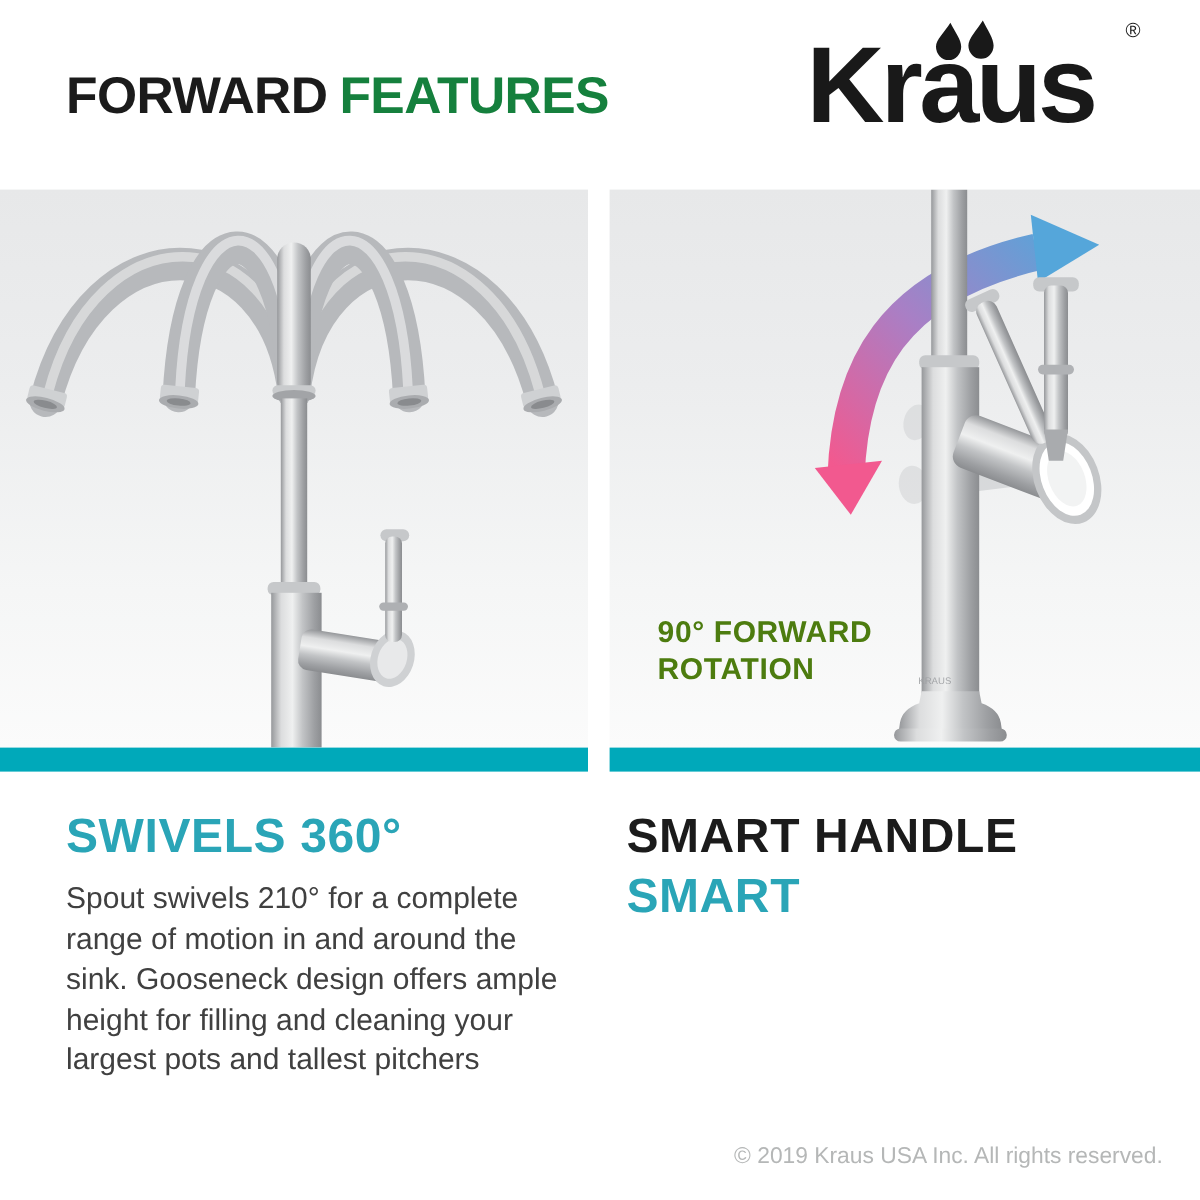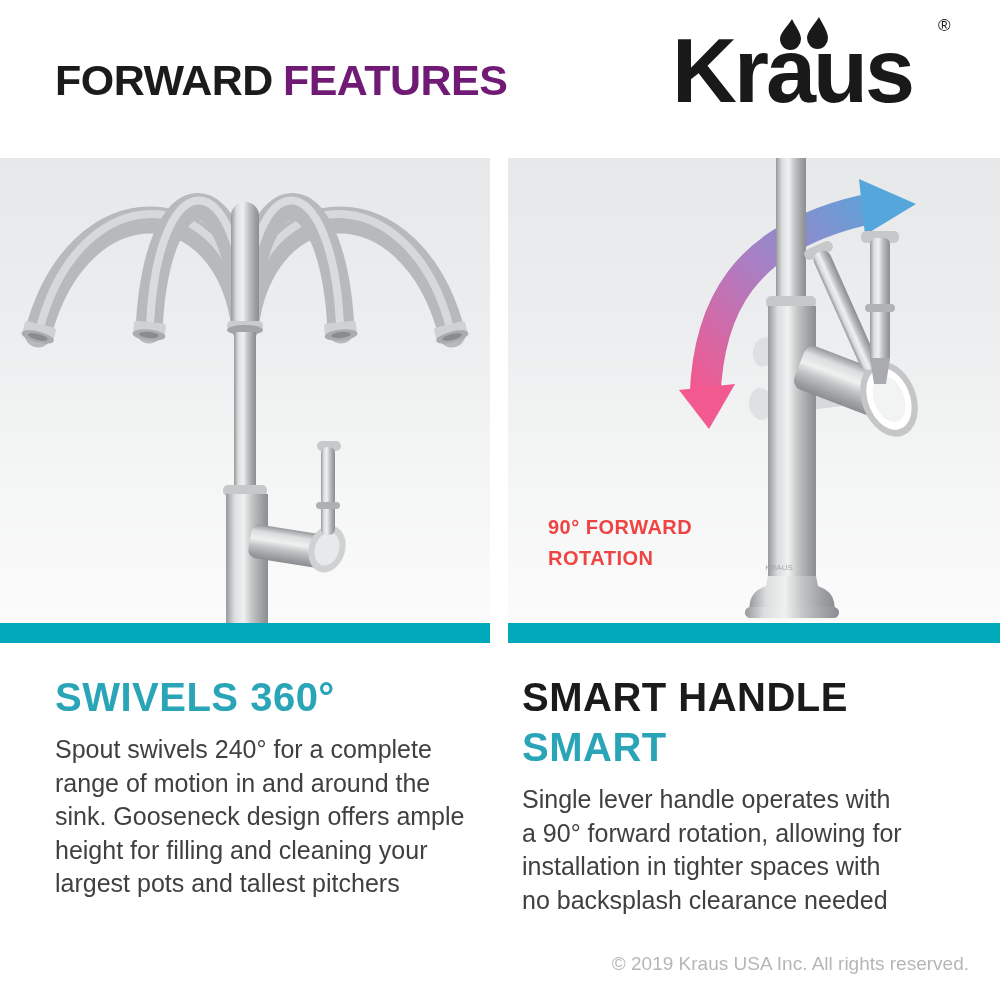--- a/index.html
+++ b/index.html
@@ -1,36 +1,36 @@
 <!DOCTYPE html>
 <html><head>
 <meta charset="utf-8">
 <style>
   html,body{margin:0;padding:0;background:#ffffff;font-family:"Liberation Sans",sans-serif;}
   .canvas{position:relative;width:1000px;height:1000px;background:#ffffff;overflow:hidden;}
 
   
   .page-title{position:absolute;left:55px;top:56px;font-size:43px;line-height:48px;
     font-weight:800;letter-spacing:-0.5px;color:#1b1b1b;white-space:nowrap;}
-  .page-title .accent{color:#701a75;margin-left:10px;}
+  .page-title .accent{color:#15803d;margin-left:10px;}
   .logo{position:absolute;left:676px;top:5px;width:284px;height:104px;}
 
   
   .panel{position:absolute;top:158px;height:465px;
     background:linear-gradient(180deg,#e7e8e9 0%,#ecedee 35%,#f5f6f6 72%,#fbfbfb 100%);}
   .panel-left{left:0;width:490px;}
   .panel-right{left:508px;width:492px;}
   .accent-bar{position:absolute;top:623px;height:20px;background:#00a9ba;}
   .accent-bar.left{left:0;width:490px;}
   .accent-bar.right{left:508px;width:492px;}
   .panel svg{position:absolute;left:0;top:0;}
 
   
-  .annotation{position:absolute;left:548px;top:512px;font-size:20px;font-weight:800;
-    line-height:31px;letter-spacing:.5px;color:#ef4444;white-space:pre-line;}
+  .annotation{position:absolute;left:548px;top:512px;font-size:25px;font-weight:800;
+    line-height:31px;letter-spacing:.5px;color:#4d7c0f;white-space:pre-line;}
 
   
   .caption{position:absolute;top:672px;}
   .caption-left{left:55px;width:440px;}
   .caption-right{left:522px;width:440px;}
   .caption .head{font-size:40px;line-height:50px;font-weight:800;letter-spacing:.5px;color:#1b1b1b;}
   .caption .head.accent{color:#2aa5b7;}
   .caption p{margin:11px 0 0 0;font-size:25px;line-height:33.5px;color:#404040;white-space:pre;}
 
   .copyright{position:absolute;right:31px;top:953px;font-size:19px;color:#b5b7b7;}
@@ -190,31 +190,27 @@
   </div>
 
   <div class="accent-bar left"></div>
   <div class="accent-bar right"></div>
 
   <div class="annotation">90° FORWARD
 ROTATION</div>
 
   <div class="caption caption-left">
     <div class="head accent">SWIVELS 360°</div>
-    <p>Spout swivels 240° for a complete
+    <p>Spout swivels 210° for a complete
 range of motion in and around the
 sink. Gooseneck design offers ample
 height for filling and cleaning your
 largest pots and tallest pitchers</p>
   </div>
 
   <div class="caption caption-right">
     <div class="head">SMART HANDLE</div>
     <div class="head accent">SMART</div>
-    <p>Single lever handle operates with
-a 90° forward rotation, allowing for
-installation in tighter spaces with
-no backsplash clearance needed</p>
   </div>
 
   <div class="copyright">© 2019 Kraus USA Inc. All rights reserved.</div>
 
 </div>
 
 </body></html>

